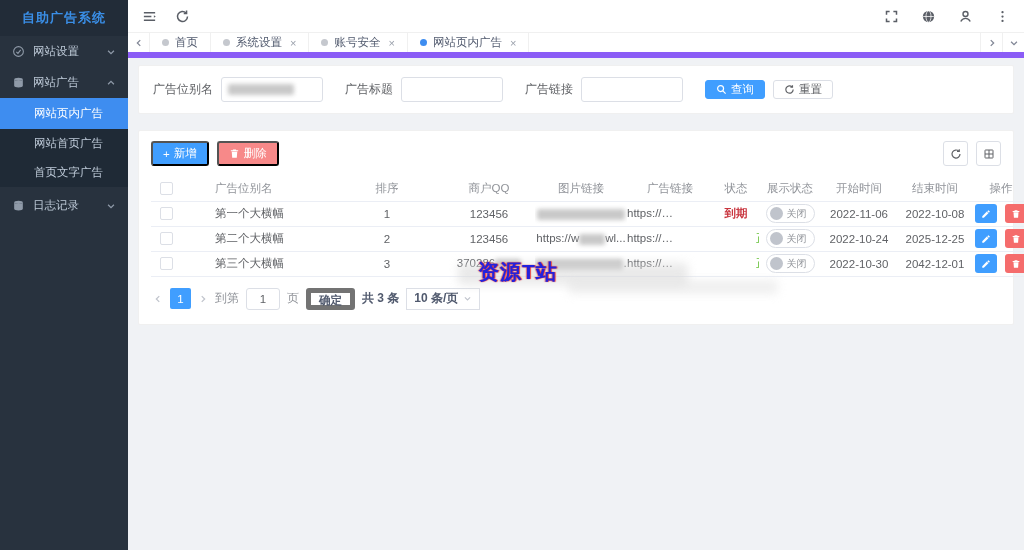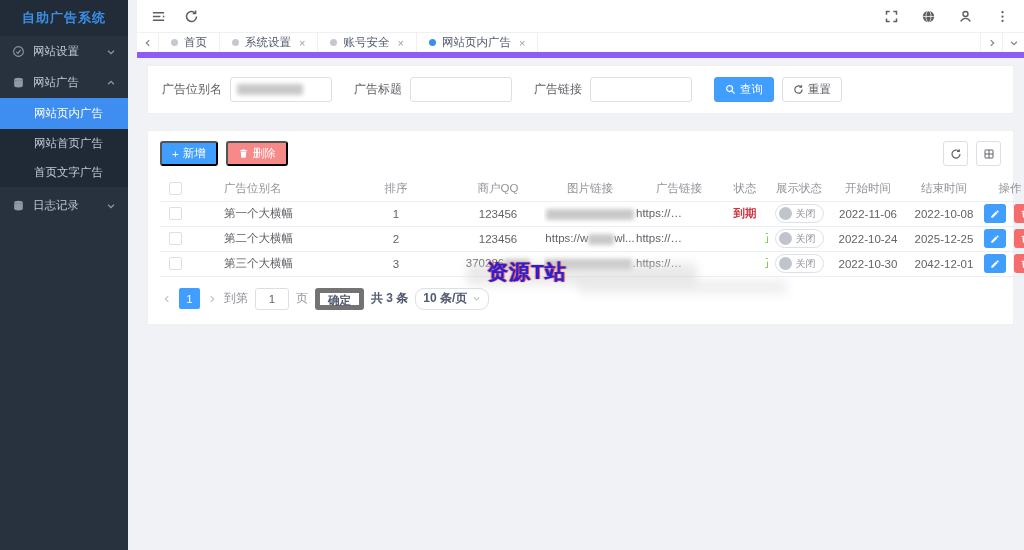--- a/index.html
+++ b/index.html
@@ -1,18 +1,18 @@
 <!DOCTYPE html>
 <html><head>
 <meta charset="utf-8">
 <style>
   * { box-sizing: border-box; margin: 0; padding: 0; }
   html,body { width:1024px; height:550px; overflow:hidden; }
   body { font-family:"Liberation Sans","DejaVu Sans",sans-serif; background:#f0f2f5; font-size:12px; color:#606266; }
-  .app { position:relative; width:1024px; height:550px; display:flex;gap:9px; }
+  .app { position:relative; width:1024px; height:550px; display:flex; }
 
   
   .sidebar { width:128px; height:550px; background:#28323e; flex-shrink:0; display:flex; flex-direction:column; }
   .logo { height:36px; background:#222c38; color:#3a8ee6; font-weight:bold; font-size:13px; display:flex; align-items:center; justify-content:center; letter-spacing:1px; }
   .menu-item { height:31px; display:flex; align-items:center; padding:0 12px; color:#bfcbd9; font-size:11.5px; cursor:pointer; }
   .menu-item .mi-icon { width:13px; height:13px; margin-right:8px; color:#8f9aa8; flex-shrink:0; }
   .menu-item .mi-label { flex:1; }
   .menu-item .mi-caret { width:10px; height:10px; color:#8f9aa8; }
   .submenu { background:#1f2a36; }
   .submenu-item { height:29px; display:flex; align-items:center; padding-left:34px; color:#bfcbd9; font-size:11.5px; cursor:pointer; }
@@ -34,21 +34,21 @@
   .tab-close { color:#9aa0ab; font-size:11px; margin-left:2px; cursor:pointer; }
   .tab-fill { flex:1; }
 
   .content { flex:1; padding:7px 10px; overflow:hidden; position:relative; }
   .card { background:#fff; border-radius:2px; border:1px solid #f0f0f0; }
 
   
   .search-card { height:49px; display:flex; align-items:center; padding:0 14px; margin-bottom:16px; }
   .sf-label { color:#606266; margin-right:8px; white-space:nowrap; }
   .sf-input { width:102px; height:25px; border:1px solid #dcdfe6; border-radius:3px; background:#fff; margin-right:22px; display:flex; align-items:center; padding:0 6px; }
-  .sf-btn { height:25px; display:inline-flex; align-items:center; gap:4px; padding:0 10px; border-radius:3px; font-size:11.5px; cursor:pointer; }
+  .sf-btn { height:19px; display:inline-flex; align-items:center; gap:4px; padding:0 10px; border-radius:3px; font-size:11.5px; cursor:pointer; }
   .btn-primary { background:#409eff; border:1px solid #409eff; color:#fff; }
   .btn-plain { background:#fff; border:1px solid #dcdfe6; color:#606266; margin-left:8px; }
   .s-icon { width:11px; height:11px; }
 
   
   .table-card { padding:10px 12px 8px; }
   .toolbar { display:flex; align-items:center; margin-bottom:10px; }
   .tool-btn { height:25px; display:inline-flex; align-items:center; gap:4px; padding:0 10px; border-radius:3px; font-size:11.5px; color:#fff; cursor:pointer; }
   .tool-add { background:#409eff; margin-right:8px; }
   .tool-del { background:#f78989; }
@@ -74,21 +74,21 @@
 
   .blur-chip { display:inline-block; height:11px; background:#c9c9c9; border-radius:2px; filter:blur(2px); vertical-align:middle; }
   .bc-90 { width:88px; } .bc-60 { width:58px; } .bc-26 { width:26px; } .bc-70 { width:66px; }
 
   
   .pagination { display:flex; align-items:center; gap:7px; padding:11px 2px 6px; color:#606266; }
   .pg-arrow { color:#c0c4cc; width:10px; height:10px; cursor:pointer; }
   .pg-page { min-width:21px; height:21px; background:#409eff; color:#fff; border-radius:2px; display:flex; align-items:center; justify-content:center; font-size:11.5px; cursor:pointer; }
   .pg-input { width:34px; height:22px; border:1px solid #dcdfe6; border-radius:3px; text-align:center; font-size:11.5px; color:#606266; outline:none; }
   .pg-btn { height:22px; padding:0 8px; border:5px solid #737373; border-radius:3px; background:#fff; font-size:11.5px; color:#515a6e; font-weight:bold; cursor:pointer; }
-  .pg-select { height:22px; border:1px solid #dcdfe6; border-radius:9px; display:flex; align-items:center; gap:5px; padding:0 7px; cursor:pointer; font-weight:bold; color:#515a6e; }
+  .pg-select { height:22px; border:1px solid #dcdfe6; border-radius:0; display:flex; align-items:center; gap:5px; padding:0 7px; cursor:pointer; font-weight:bold; color:#515a6e; }
   .pg-select svg { width:9px; height:9px; color:#c0c4cc; }
   .pg-dim { color:#909399; }
 
   
   .watermark { position:absolute; left:350px; top:200px; font-size:21px; font-weight:bold; color:#2222dd; text-shadow:1px 0 1px rgba(230,30,30,.85), -1px 0 1px rgba(230,30,30,.55); letter-spacing:1px; pointer-events:none; z-index:5; }
   .smudge { position:absolute; background:#d9d9d9; opacity:.55; filter:blur(5px); border-radius:4px; pointer-events:none; }
 </style>
 </head>
 <body>
 

